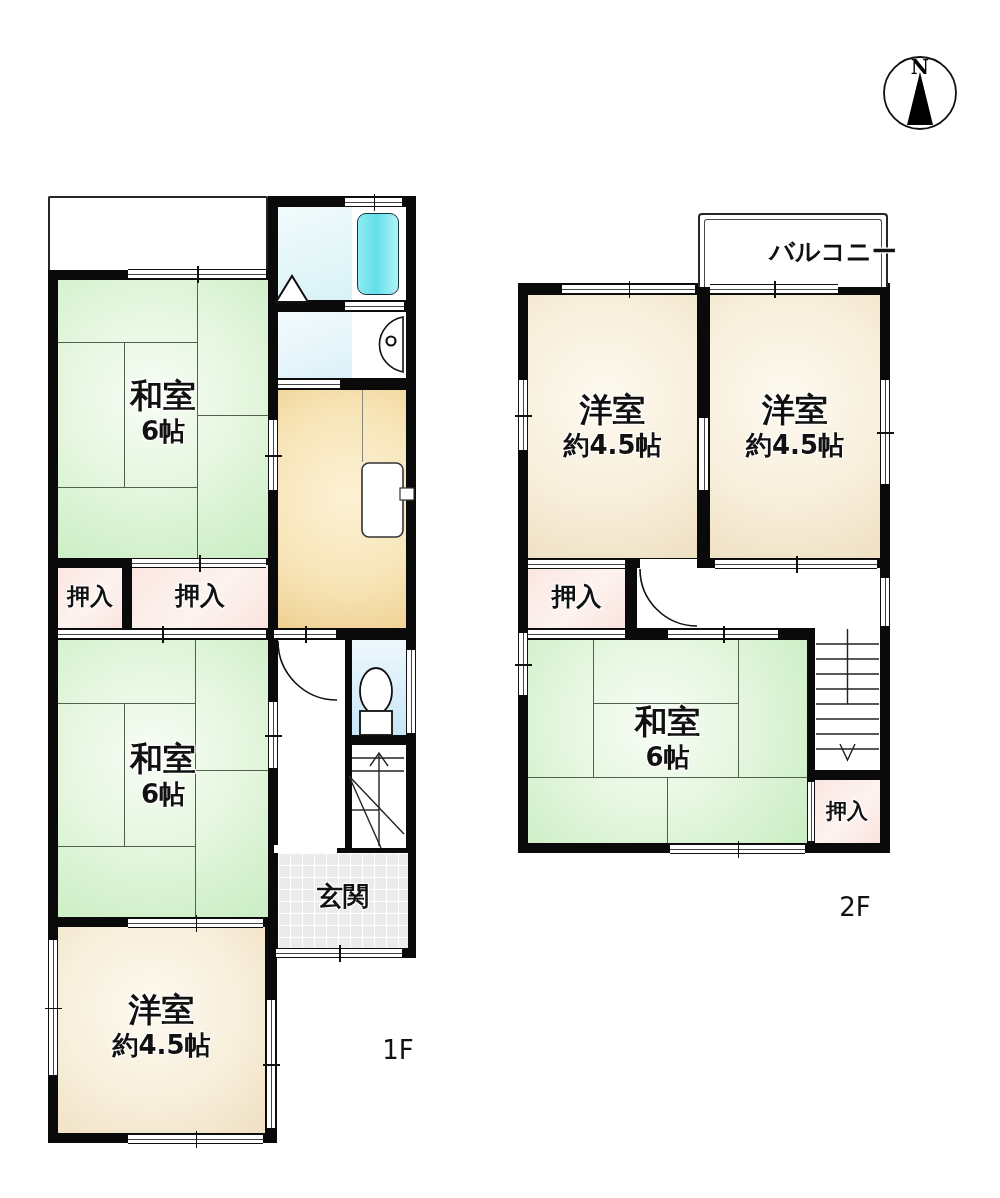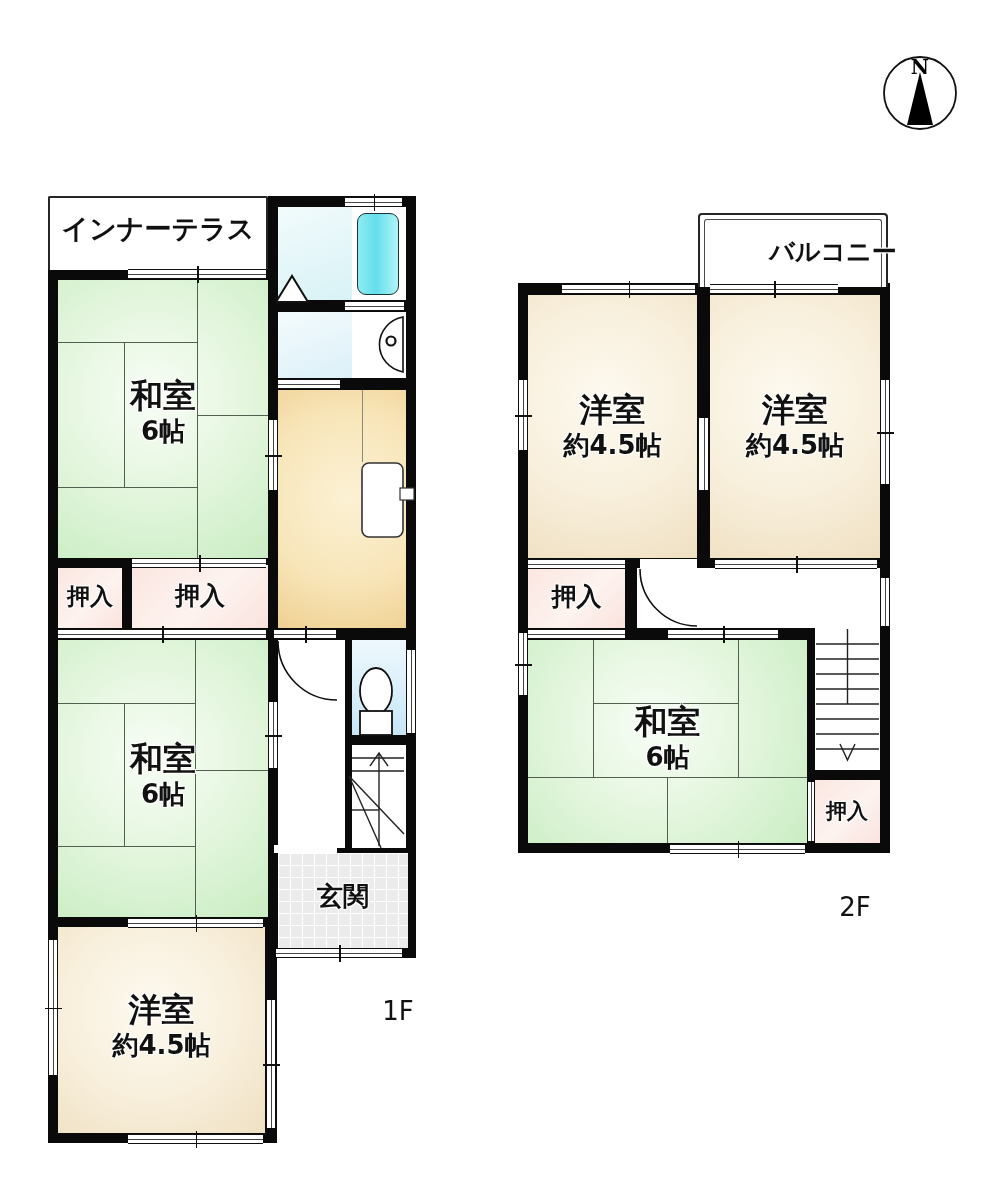--- a/index.html
+++ b/index.html
@@ -263,21 +263,20 @@
       <polyline points="840,744 847.5,760 855,744"></polyline>
     </g>
   </svg>
 
   <svg width="80" height="86" viewBox="0 0 80 86" style="left:883px;top:50px;">
     <circle cx="37" cy="43" r="36" fill="#ffffff" stroke="#111" stroke-width="1.8"></circle>
     <polygon points="37,22 24,75 50,75" fill="#000000"></polygon>
     <text x="37" y="24" text-anchor="middle" font-family="DejaVu Serif, Liberation Serif, serif" font-size="20" font-weight="bold" fill="#000">N</text>
   </svg>
 
-  <div class="lbl l28" style="left:48px;top:213px;width:220px;">インナーテラス</div>
 
   <div class="lbl" style="left:58px;top:377px;width:210px;">
     <div class="l34">和室</div>
     <div class="l30">6帖</div>
   </div>
 
 
   <div class="lbl l24" style="left:58px;top:583px;width:64px;">押入</div>
   <div class="lbl l26" style="left:132px;top:581px;width:136px;">押入</div>
 
@@ -286,21 +285,21 @@
     <div class="l30">6帖</div>
   </div>
 
   <div class="lbl l30" style="left:278px;top:881px;width:130px;">玄関</div>
 
   <div class="lbl" style="left:58px;top:991px;width:207px;">
     <div class="l34">洋室</div>
     <div class="l30">約4.5帖</div>
   </div>
 
-  <div class="lbl flf" style="left:368px;top:996px;width:60px;">1F</div>
+  <div class="lbl flf" style="left:368px;top:1035px;width:60px;">1F</div>
 
   <div class="lbl l26" style="left:738px;top:237px;width:190px;">バルコニー</div>
 
   <div class="lbl" style="left:528px;top:391px;width:169px;">
     <div class="l34">洋室</div>
     <div class="l30">約4.5帖</div>
   </div>
   <div class="lbl" style="left:710px;top:391px;width:170px;">
     <div class="l34">洋室</div>
     <div class="l30">約4.5帖</div>

